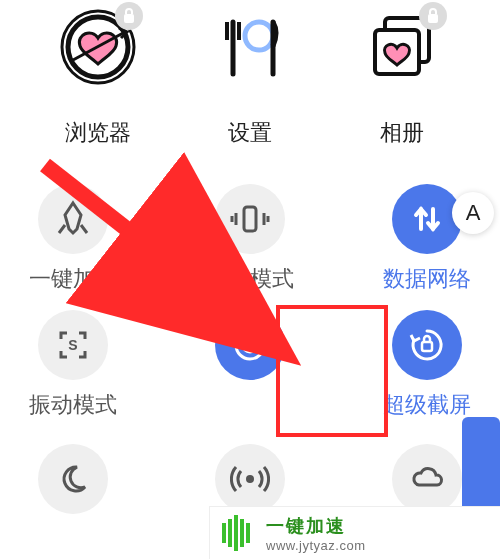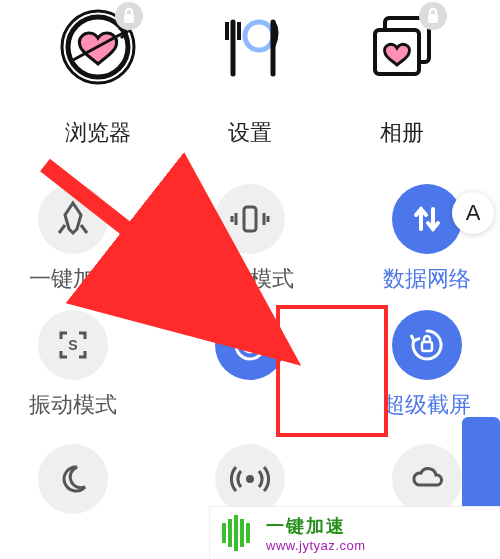--- a/index.html
+++ b/index.html
@@ -23,21 +23,21 @@
 
   .side-a { position: absolute; right: 6px; top: 192px; width: 42px; height: 42px; border-radius: 50%; background: #fff; box-shadow: 0 1px 6px rgba(0,0,0,.18); display: flex; align-items: center; justify-content: center; font-size: 22px; font-weight: 500; color: #222; }
 
   .highlight-box { position: absolute; border: 4px solid #ff2a2a; pointer-events: none; }
   .arrow-svg { position: absolute; top: 0; left: 0; pointer-events: none; }
 
   .watermark { position: absolute; right: 0; bottom: 0; width: 290px; height: 52px; background: #fff; display: flex; align-items: center; box-shadow: 0 0 0 1px #eee; }
   .wm-logo { width: 44px; height: 44px; margin-left: 6px; display: flex; align-items: center; justify-content: center; }
   .wm-text { margin-left: 6px; display: flex; flex-direction: column; }
   .wm-title { font-size: 18px; color: #2b8f1e; font-weight: 600; letter-spacing: 2px; }
-  .wm-url { font-size: 13px; color: #a21caf; letter-spacing: .5px; }
+  .wm-url { font-size: 13px; color: #737373; letter-spacing: .5px; }
 
   .blue-accent { position: absolute; right: 0; bottom: 52px; width: 38px; height: 90px; background: #4b77ea; border-top-left-radius: 6px; border-top-right-radius: 6px; }
 </style>
 </head>
 <body>
 
 <div class="app-row">
   <div class="app">
     <div class="app-icon-wrap">
       <svg width="78" height="78">

